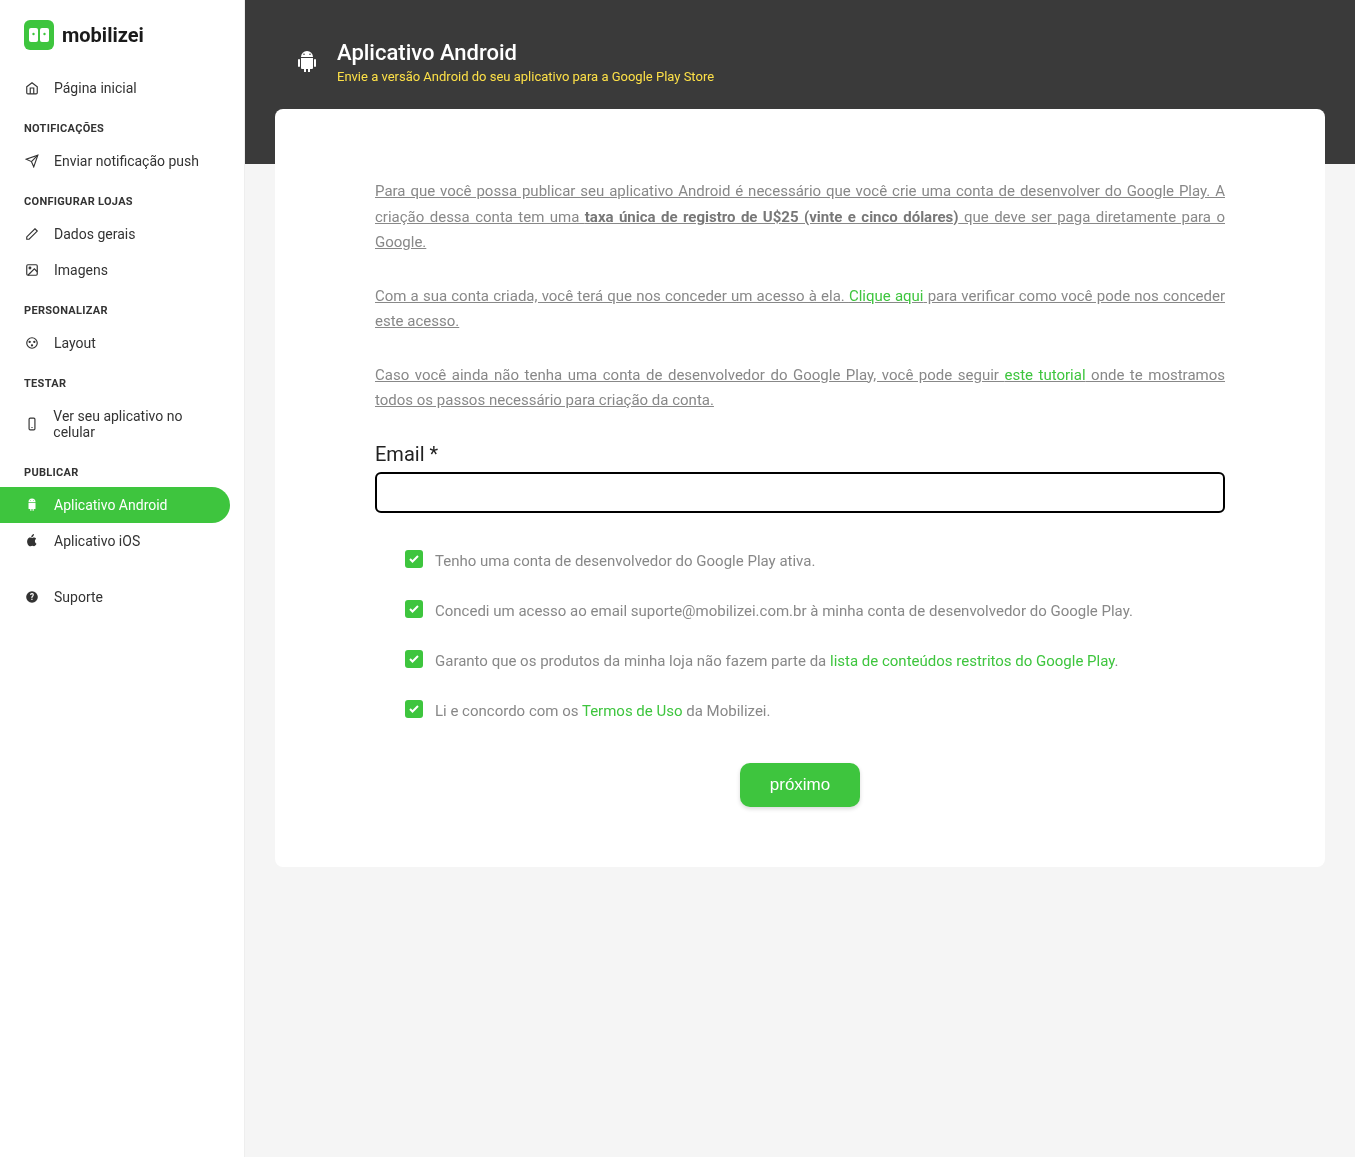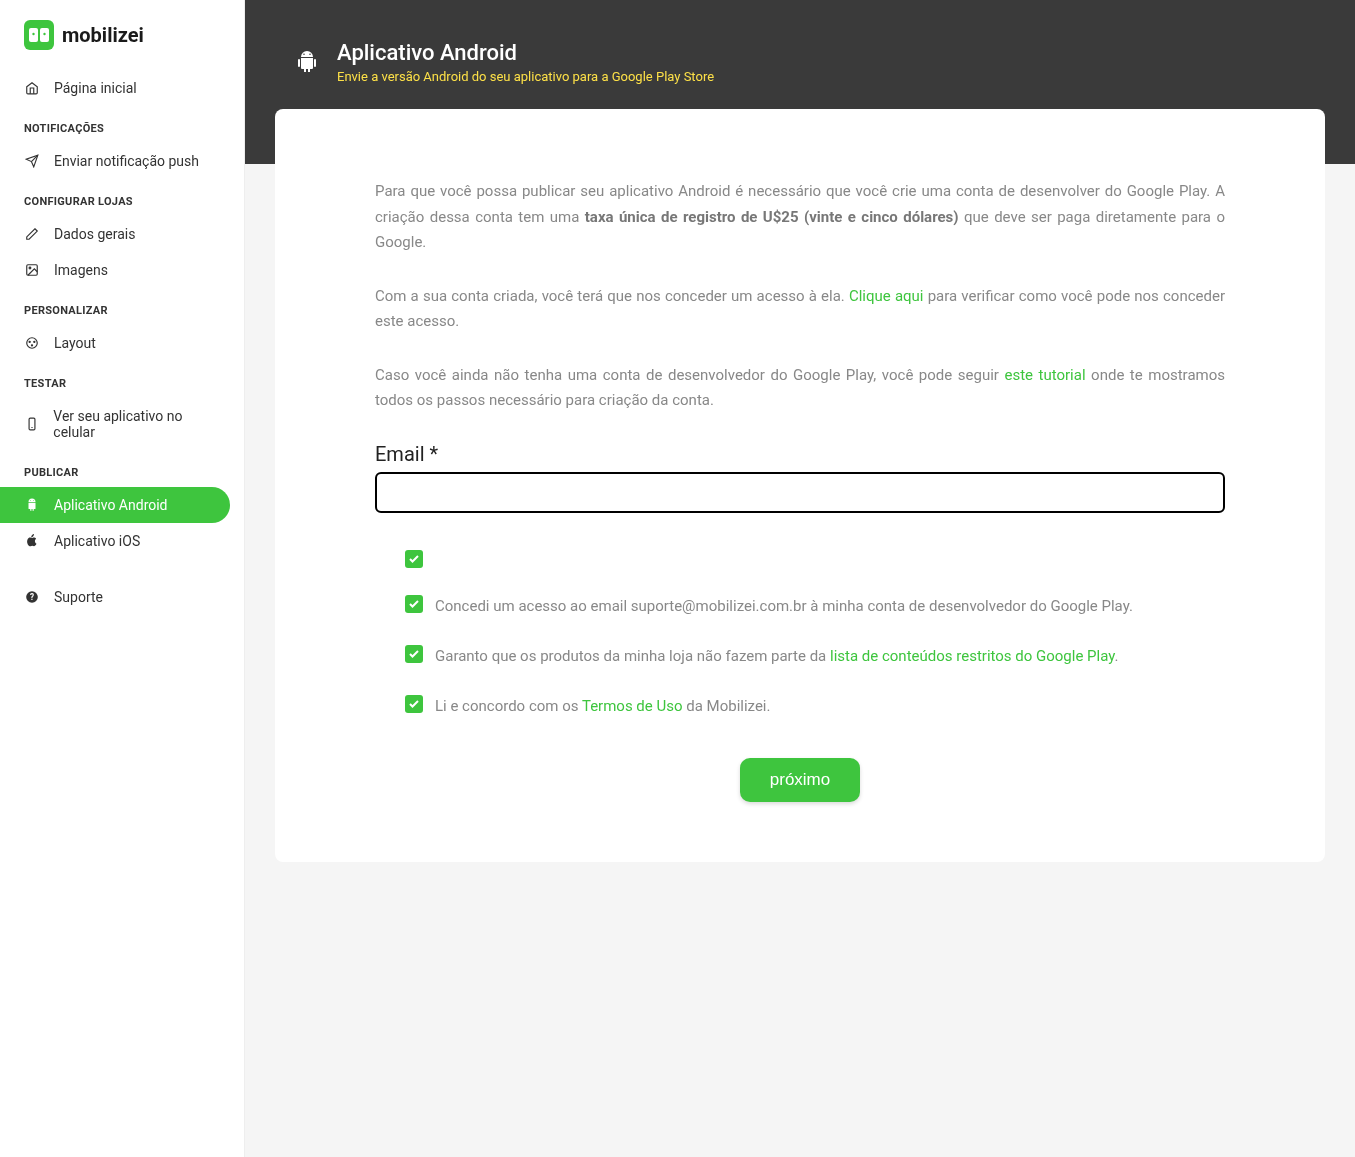--- a/index.html
+++ b/index.html
@@ -18,21 +18,21 @@
     
     
     .main { flex: 1; background: #f5f5f5; overflow: hidden; }
     .header { background: #3a3a3a; padding: 40px 50px 80px; display: flex; align-items: center; }
     .header-icon { width: 24px; height: 24px; margin-right: 18px; }
     .header-text { color: #fff; }
     .header-title { font-size: 22px; font-weight: 500; }
     .header-subtitle { font-size: 13px; margin-top: 4px; color: #fde047; }
     
     .card { background: #fff; margin: -55px 30px 0; border-radius: 8px; padding: 70px 100px 60px; }
-    .card p { color: #888; font-size: 15px; line-height: 1.7; margin-bottom: 28px; text-align: justify; }
+    .card p { color: #888; font-size: 15px; line-height: 1.7; margin-bottom: 28px; text-align: justify; text-decoration: underline; }
     .card p b { color: #777; font-weight: 700; }
     .card a { color: #3ec53e; text-decoration: none; }
     
     .form-group { margin-bottom: 18px; }
     .form-label { display: block; font-size: 20px; color: #222; margin-bottom: 6px; }
     .form-input { width: 100%; padding: 10px 12px; font-size: 15px; border: 2px solid #000; border-radius: 6px; outline: none; }
     
     .checklist { margin: 36px 0 0 30px; }
     .check-item { display: flex; align-items: flex-start; margin-bottom: 26px; }
     .checkbox { width: 18px; height: 18px; min-width: 18px; background: #3ec53e; border-radius: 3px; margin-right: 12px; margin-top: 1px; display: flex; align-items: center; justify-content: center; }
@@ -179,20 +179,21 @@
         <input class="form-input" value="" style="">
       </div>
 
       <div class="checklist">
         <div class="check-item">
           <span class="checkbox">
               <svg width="12" height="12" viewBox="0 0 24 24" fill="none" stroke="#fff" stroke-width="4">
                 <polyline points="4 12 9 17 20 6"></polyline>
               </svg>
             </span>
+          <span class="check-label">Tenho uma conta de desenvolvedor do Google Play ativa.</span>
         </div>
         <div class="check-item">
           <span class="checkbox">
               <svg width="12" height="12" viewBox="0 0 24 24" fill="none" stroke="#fff" stroke-width="4">
                 <polyline points="4 12 9 17 20 6"></polyline>
               </svg>
             </span>
           <span class="check-label">Concedi um acesso ao email suporte@mobilizei.com.br à minha conta de desenvolvedor do Google Play.</span>
         </div>
         <div class="check-item">

